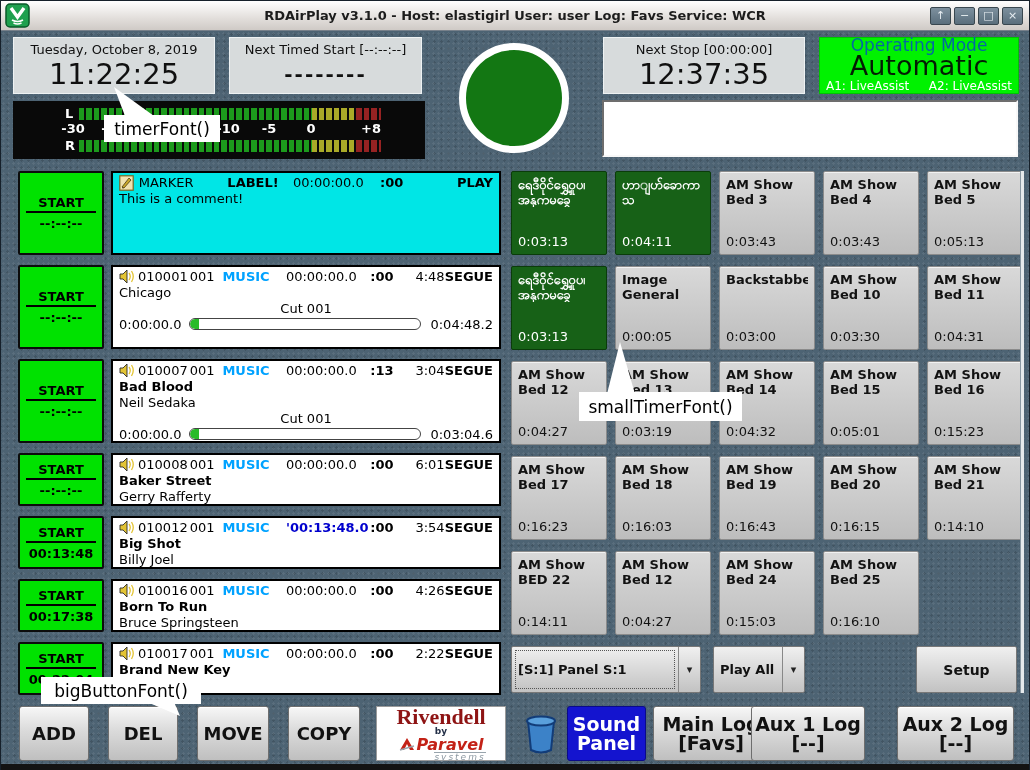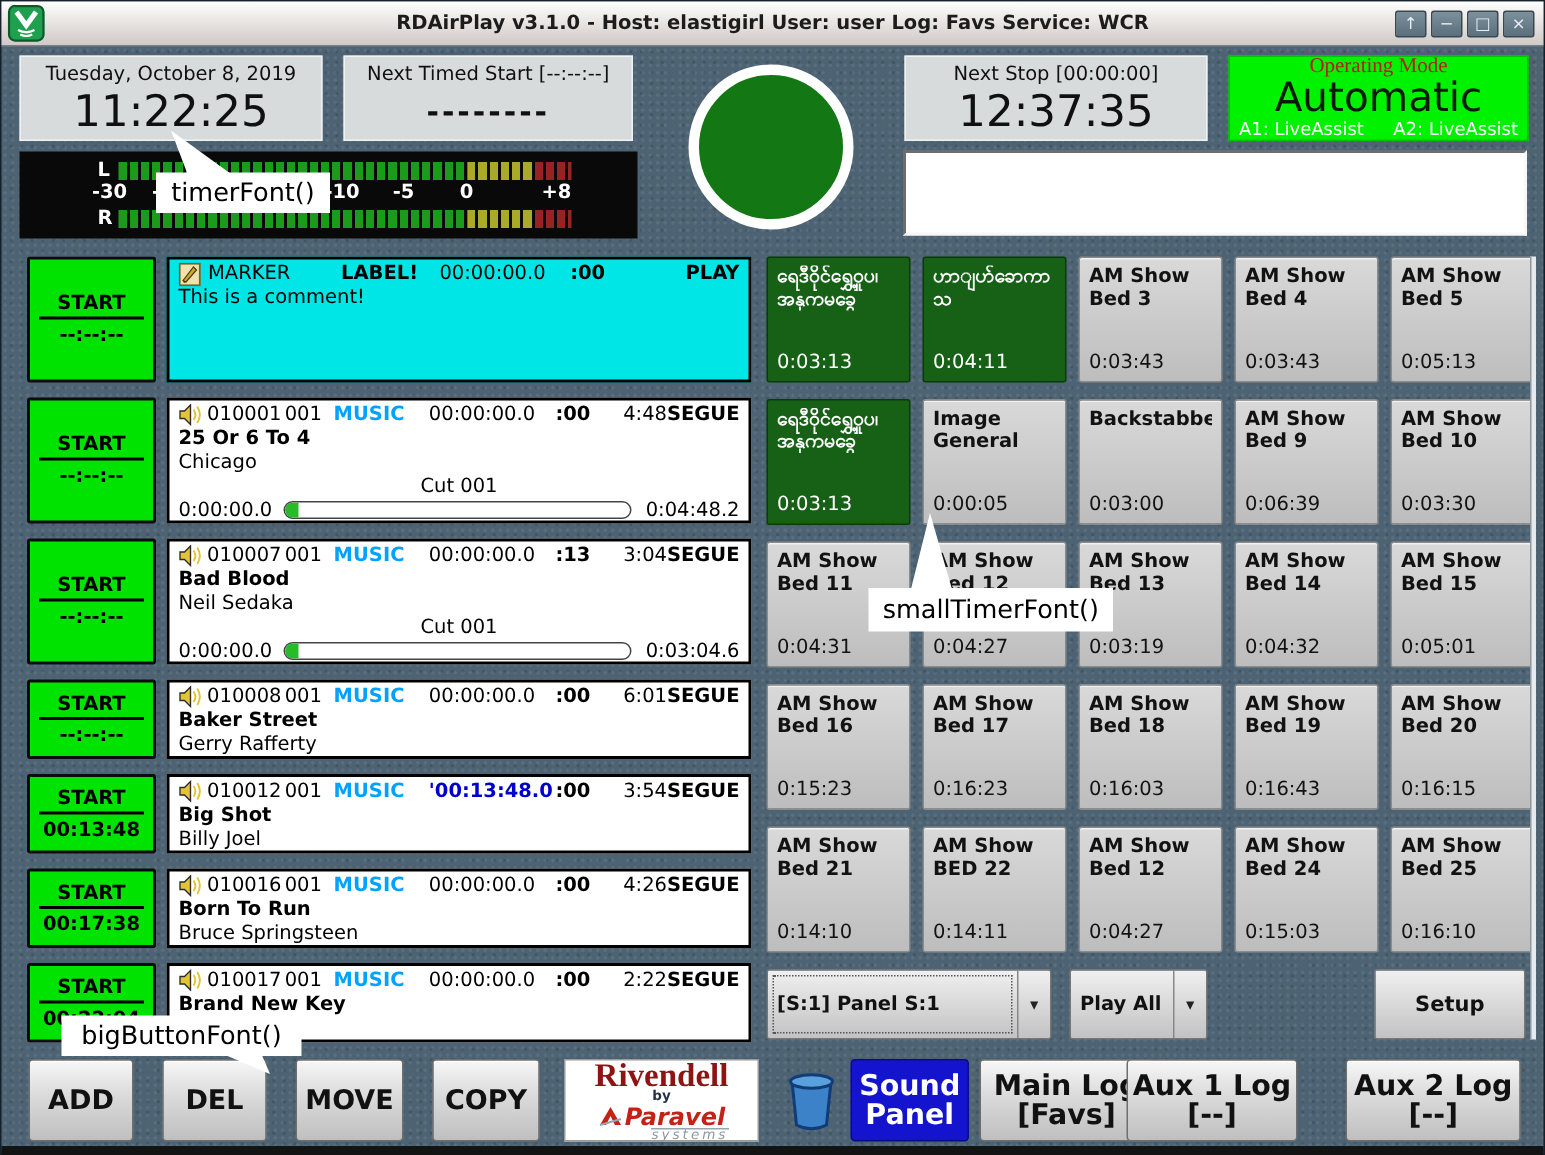--- a/index.html
+++ b/index.html
@@ -44,21 +44,21 @@
   .hbox .small-lbl { font-size:13px; line-height:16px; }
   .hbox .big-val { font-size:29px; line-height:32px; }
   #clock-box { left:12px; top:36px; width:202px; height:57px; }
   #nts-box   { left:228px; top:36px; width:193px; height:57px; }
   #nts-box .big-val { font-size:20px; font-weight:bold; letter-spacing:2px; }
   #nstop-box { left:602px; top:36px; width:202px; height:57px; }
   #opmode-box {
     left:818px; top:36px; width:200px; height:57px;
     background:#00f200; border:1px solid #00c400;
   }
-  #opmode-box .op-label { font-size:14px; color:#b91c1c; line-height:14px;font-family:Liberation Serif, serif; }
+  #opmode-box .op-label { font-size:17px; color:#0369a1; line-height:14px; }
   #opmode-box .op-mode  { font-size:27px; line-height:27px; color:#041c04; }
   #opmode-box .op-sub {
     width:100%; display:flex; justify-content:space-between; padding:0 6px;
     font-size:12px; color:#ffffff; line-height:14px;
   }
   #pie-circle {
     position:absolute; left:458px; top:42px; width:110px; height:110px;
     border-radius:50%; background:#137713; border:7px solid #ffffff;
   }
   #msg-box {
@@ -329,21 +329,20 @@
             </span>
 
             <span class="c2">010001</span>
             <span class="c3">001</span>
             <span class="c4 music">MUSIC</span>
             <span class="time">00:00:00.0</span>
             <span class="talk">:00</span>
             <span class="len">4:48</span>
             <span class="trans">SEGUE</span>
           </div>
-          <div class="l2">25 Or 6 To 4</div>
           <div class="l3">Chicago</div>
           <div class="l4">Cut 001</div>
           <div class="l5">
             <span class="elapsed">0:00:00.0</span>
             <span class="pbar">
               <span class="pfill" style="width: 4%;"></span>
             </span>
             <span class="remain">0:04:48.2</span>
           </div>
         </div>
@@ -538,24 +537,20 @@
       <button class="sp-btn">
         <span class="lbl">Image General</span>
         <span class="tm">0:00:05</span>
       </button>
 
       <button class="sp-btn">
         <span class="lbl">Backstabber</span>
         <span class="tm">0:03:00</span>
       </button>
 
-      <button class="sp-btn">
-        <span class="lbl">AM Show Bed 9</span>
-        <span class="tm">0:06:39</span>
-      </button>
 
       <button class="sp-btn">
         <span class="lbl">AM Show Bed 10</span>
         <span class="tm">0:03:30</span>
       </button>
 
       <button class="sp-btn">
         <span class="lbl">AM Show Bed 11</span>
         <span class="tm">0:04:31</span>
       </button>

